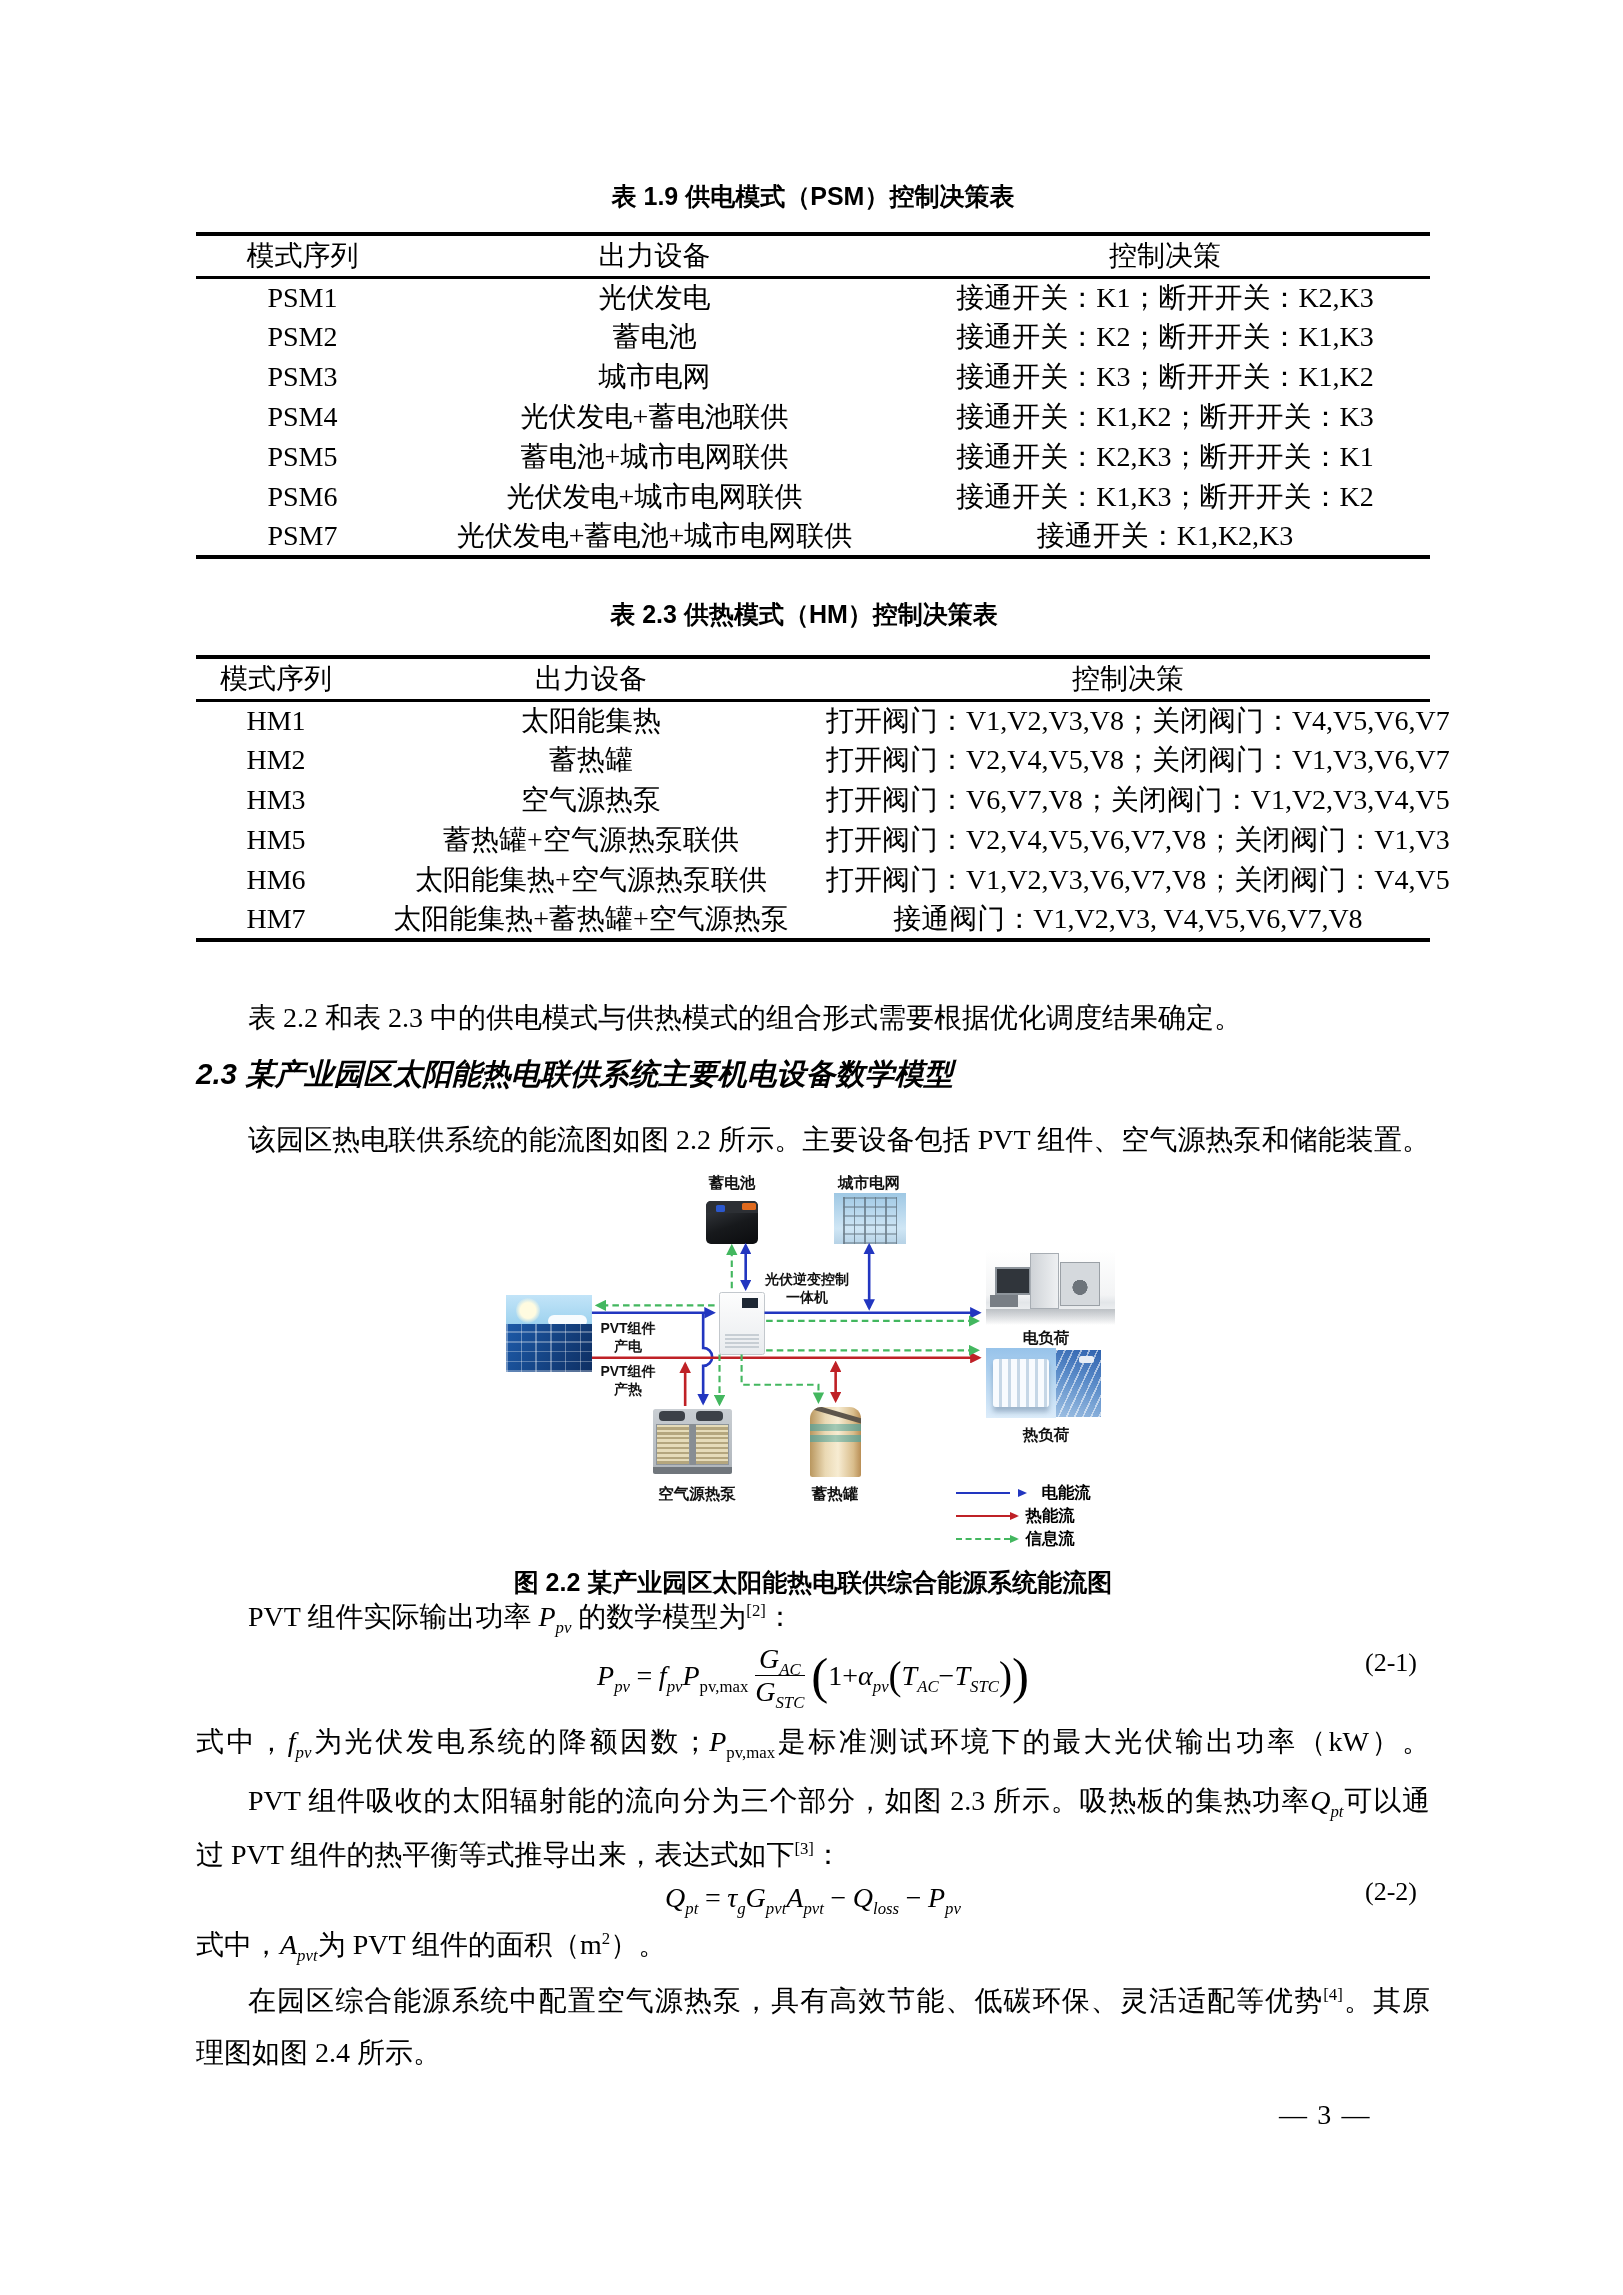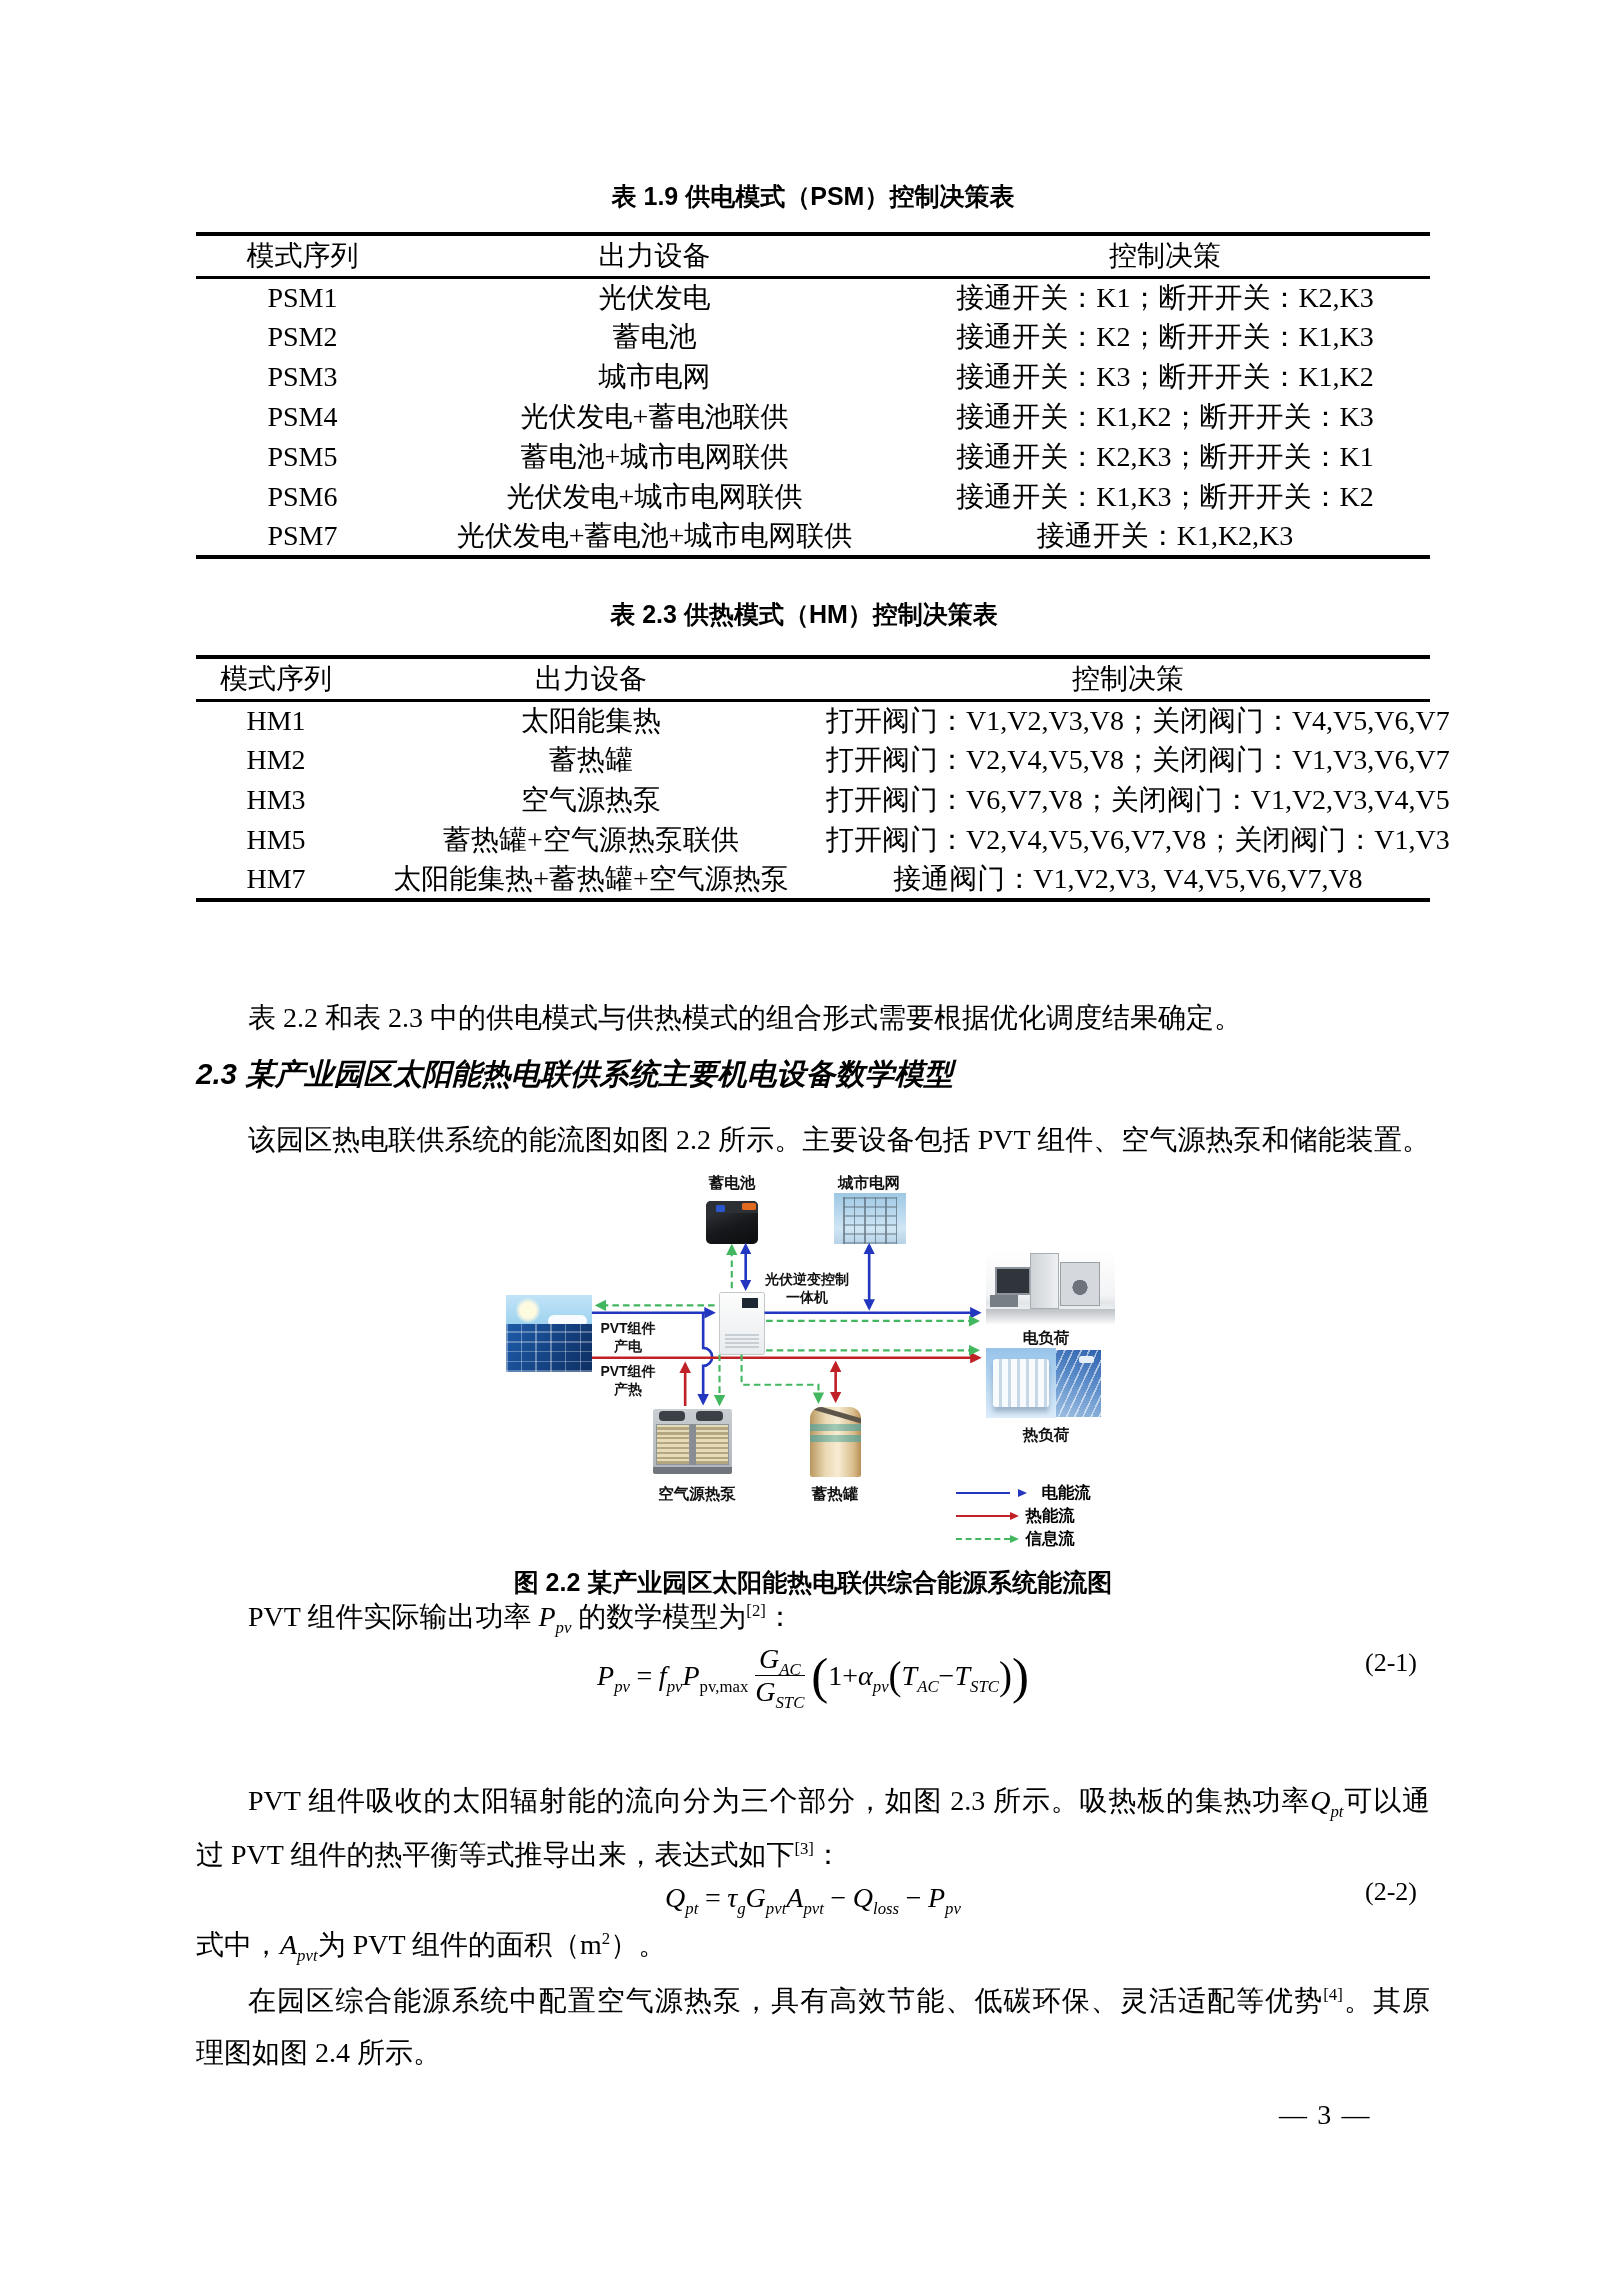--- a/index.html
+++ b/index.html
@@ -190,20 +190,25 @@
             <td>HM3</td>
             <td>空气源热泵</td>
             <td>打开阀门：V6,V7,V8；关闭阀门：V1,V2,V3,V4,V5</td>
           </tr>
         <tr>
             <td>HM5</td>
             <td>蓄热罐+空气源热泵联供</td>
             <td>打开阀门：V2,V4,V5,V6,V7,V8；关闭阀门：V1,V3</td>
           </tr>
         <tr>
+            <td>HM6</td>
+            <td>太阳能集热+空气源热泵联供</td>
+            <td>打开阀门：V1,V2,V3,V6,V7,V8；关闭阀门：V4,V5</td>
+          </tr>
+        <tr>
             <td>HM7</td>
             <td>太阳能集热+蓄热罐+空气源热泵</td>
             <td>接通阀门：V1,V2,V3, V4,V5,V6,V7,V8</td>
           </tr>
       </tbody>
     </table>
   </div>
 
   <div class="abs body-line indent nowrap" style="left:196px;top:1000px;">表 2.2 和表 2.3 中的供电模式与供热模式的组合形式需要根据优化调度结果确定。</div>
 
@@ -349,20 +354,23 @@
       <span class="v"><span>α</span><sub>pv</sub></span>
     <span class="mp">(</span>
       <span class="v"><span>T</span><sub>AC</sub></span>
     <span>−</span>
     <span class="v"><span>T</span><sub>STC</sub></span>
     <span class="mp">)</span>
       <span class="bp">)</span>
   </div>
   <div class="abs eqlabel" style="left:1365px;top:1648px;">(2-1)</div>
 
+  <div class="abs body-line jline" style="left:196px;top:1724px;">
+    <span>式中，</span><span class="v"><span>f</span><sub>pv</sub></span><span>为光伏发电系统的降额因数；</span><span class="v"><span>P</span><sub style="font-style:normal">pv,max</sub></span><span>是标准测试环境下的最大光伏输出功率（kW）。</span>
+  </div>
 
   <div class="abs body-line jline" style="left:196px;top:1783px;text-indent:52px;">
     <span>PVT 组件吸收的太阳辐射能的流向分为三个部分，如图 2.3 所示。吸热板的集热功率</span><span class="v"><span>Q</span><sub>pt</sub></span><span>可以通</span>
   </div>
   <div class="abs body-line nowrap" style="left:196px;top:1837px;">
     <span>过 PVT 组件的热平衡等式推导出来，表达式如下</span><sup>[3]</sup><span>：</span>
   </div>
 
   <div class="abs eqwrap" style="top:1873px;height:49px;">
     <span class="v"><span>Q</span><sub>pt</sub></span>

